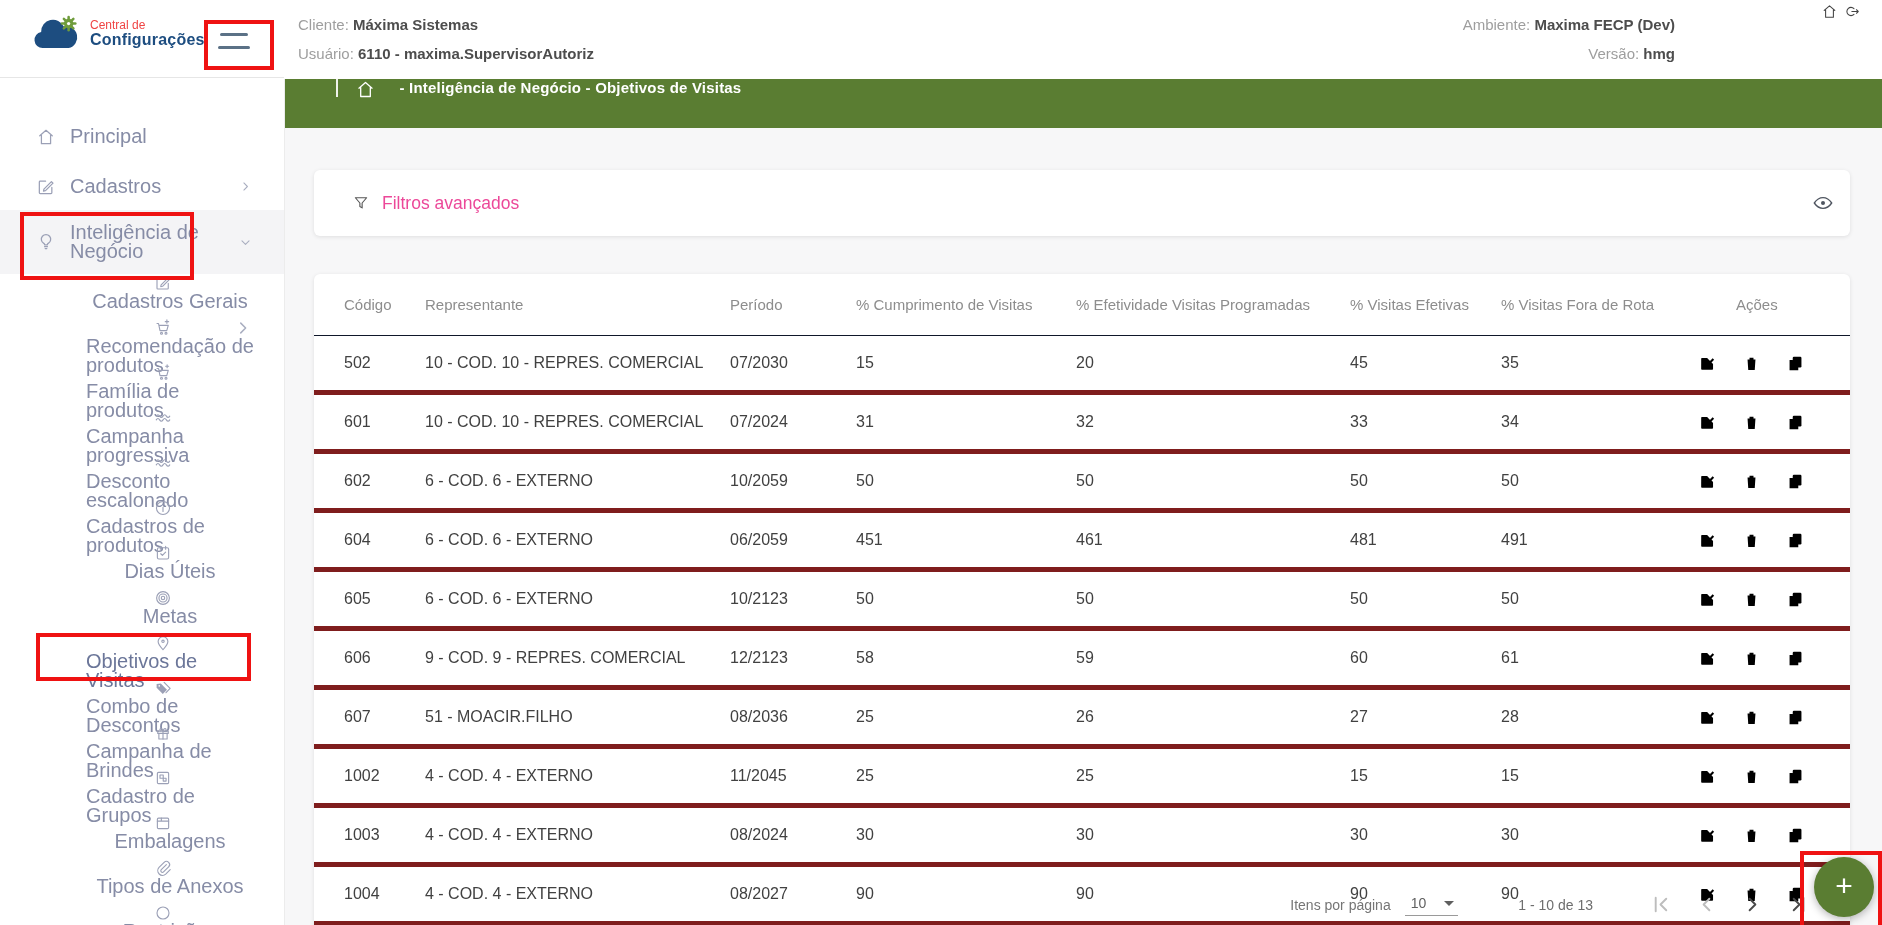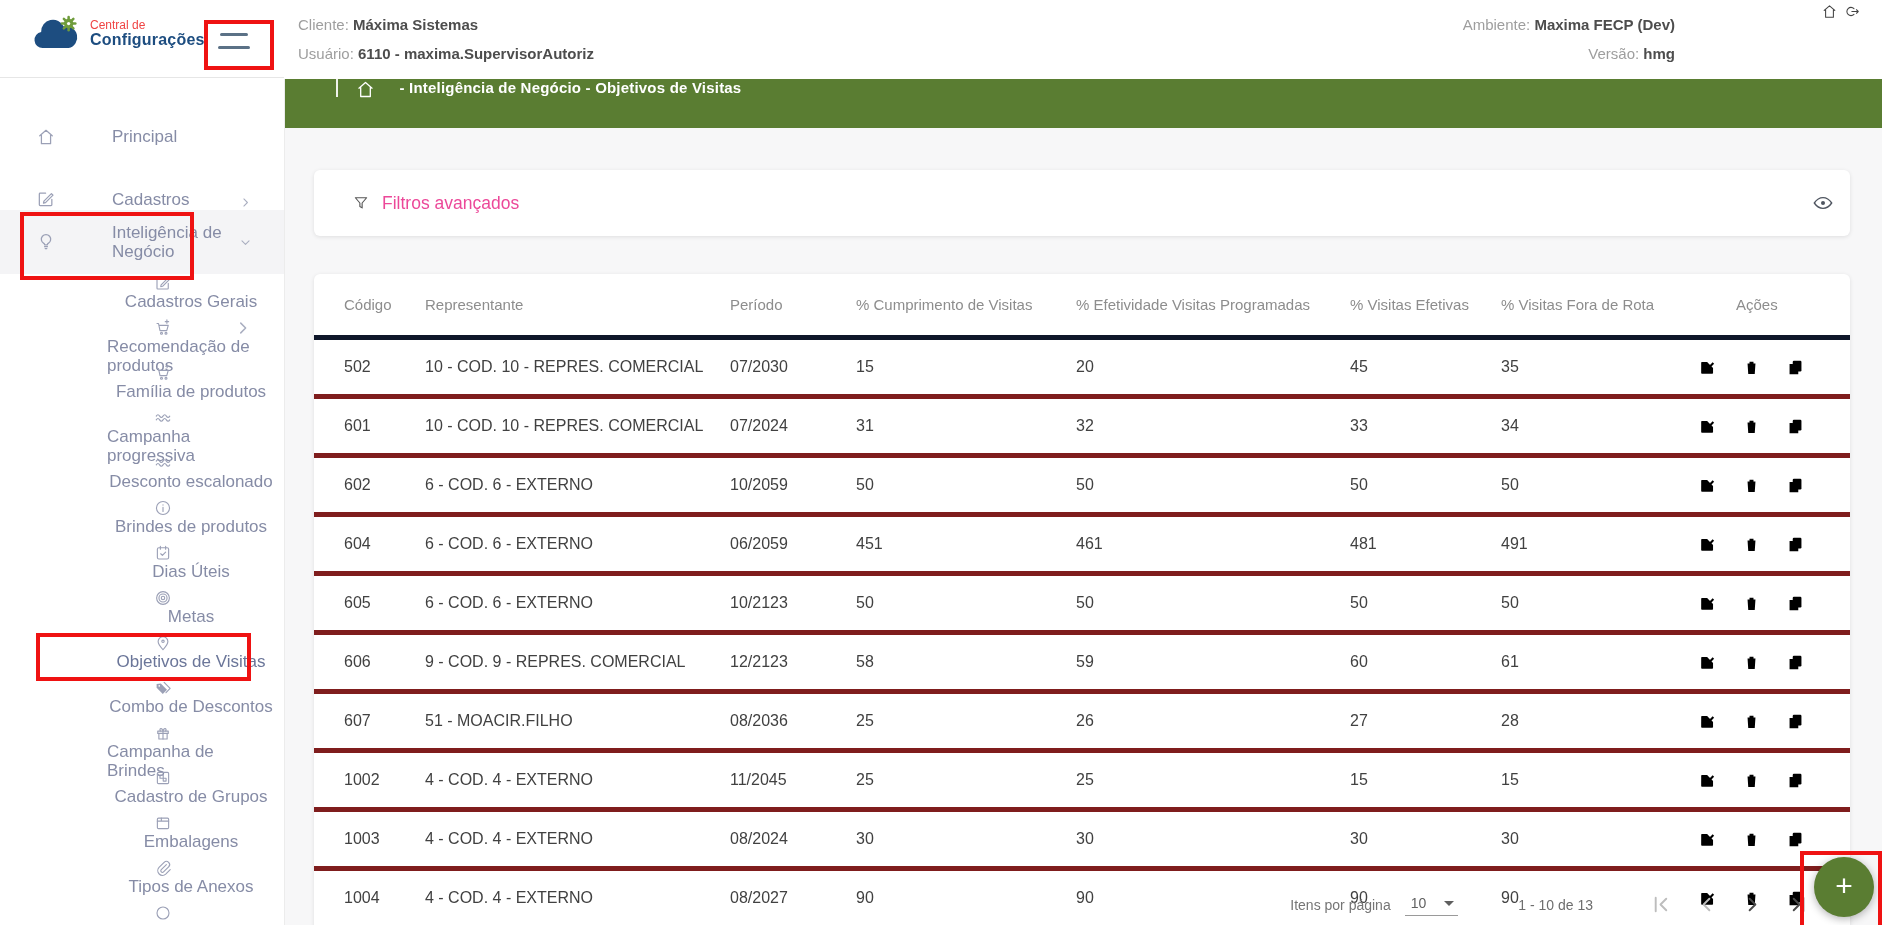--- a/index.html
+++ b/index.html
@@ -29,26 +29,26 @@
   #topbar-icons .icn svg{width:17px;height:17px;}
 
   
   #sidebar{position:absolute;left:0;top:79px;width:284px;height:846px;background:#fff;border-right:1px solid #ececec;z-index:4;overflow:hidden;}
   #sidebar-menu{padding-top:35px;}
   .side-item{position:relative;display:flex;align-items:center;height:45px;padding-left:36px;cursor:pointer;color:#868ca6;}
   .side-item .icn{flex:0 0 auto;color:#9ba0b6;margin-right:14px;display:flex;}
   .side-item .icn svg{width:20px;height:20px;}
   .side-item.sub{padding-left:56px;flex-direction:column;}
   .side-item.sub .icn svg{width:18px;height:18px;}
-  .side-label{font-size:17px;line-height:19px;max-width:150px;color:#868ca6;margin-left:42px;}
+  .side-label{font-size:20px;line-height:19px;max-width:150px;color:#868ca6;}
   .side-item.sub .side-label{max-width:168px;}
   .side-item .chev{position:absolute;right:32px;color:#a9aec0;margin:0;}
   .side-item .chev svg{width:13px;height:13px;}
   .side-item.group{height:64px;background:#f4f4f6;}
-  .side-item.m5{margin-top:5px;align-items:flex-end;}
+  .side-item.m5{margin-top:5px;}
   .side-item.m1{margin-top:1px;}
   .side-item.selected .side-label{color:#6b7699;}
 
   
   #greenbar{position:absolute;left:284px;top:79px;width:1598px;height:49px;display:flex;align-items:flex-start;z-index:3;}
   #greenbar .pipe{width:1.5px;height:18px;background:rgba(255,255,255,.9);margin-left:52px;}
   #greenbar .icn{color:#fff;margin-left:17px;display:flex;}
   #greenbar .icn svg{width:21px;height:21px;}
   #breadcrumb-text{color:#fff;font-size:15px;font-weight:600;margin-left:24px;letter-spacing:.2px;}
 
@@ -58,21 +58,21 @@
   #filters-card{left:30px;top:42px;width:1536px;height:66px;}
   #filters-title-wrap{position:absolute;left:38px;top:0;height:66px;display:flex;align-items:center;gap:12px;color:#4a4a4a;}
   #filters-title-wrap .icn{display:flex;color:#555;}
   #filters-title-wrap .icn svg{width:18px;height:18px;}
   #filters-title{font-size:17.5px;color:#ec4899;}
   #filters-eye{position:absolute;right:16px;top:22px;color:#4f5560;cursor:pointer;display:flex;}
   #filters-eye svg{width:22px;height:22px;}
 
   #table-card{left:30px;top:146px;width:1536px;height:660px;}
   .grid-row{display:grid;grid-template-columns:81px 305px 126px 220px 274px 151px 189px 1fr;padding-left:30px;align-items:center;}
-  #thead{height:61px;border-bottom:5px solid #0f172a;}
+  #thead{height:61px;border-bottom:1px solid #0f172a;}
   #thead .th{font-size:15px;color:#8d8d8d;padding-right:10px;}
   #thead .th.actions{padding-left:46px;}
   .trow{height:54px;border-bottom:5px solid #7f1d1d;}
   .trow .td{font-size:16px;color:#414141;padding-right:10px;white-space:nowrap;}
   .actions-cell{display:flex;align-items:center;gap:25px;padding-left:8px;}
   .act-btn{display:flex;cursor:pointer;}
   .act-btn svg{width:19px;height:19px;}
   .act-edit{color:#4472cf;}
   .act-del{color:#d6453c;}
   .act-copy{color:#3a3a3a;}
@@ -256,21 +256,21 @@
           </span>
           <span class="side-label">Desconto escalonado</span>
         </div>
         <div class="side-item sub">
           <span class="icn ">
             <svg viewBox="0 0 24 24">
               <circle cx="12" cy="12" r="8.7"></circle>
               <path d="M12 11v5.5M12 7.8v.3"></path>
             </svg>
           </span>
-          <span class="side-label">Brindes de produtos</span>
+          <span class="side-label">Cadastros de produtos</span>
         </div>
         <div class="side-item sub">
           <span class="icn ">
             <svg viewBox="0 0 24 24">
               <rect x="4.5" y="5" width="15" height="15" rx="2"></rect>
               <path d="M8.5 3.2V7M15.5 3.2V7M9 13l2.2 2.2 4.3-4.4"></path>
             </svg>
           </span>
           <span class="side-label">Dias Úteis</span>
         </div>

